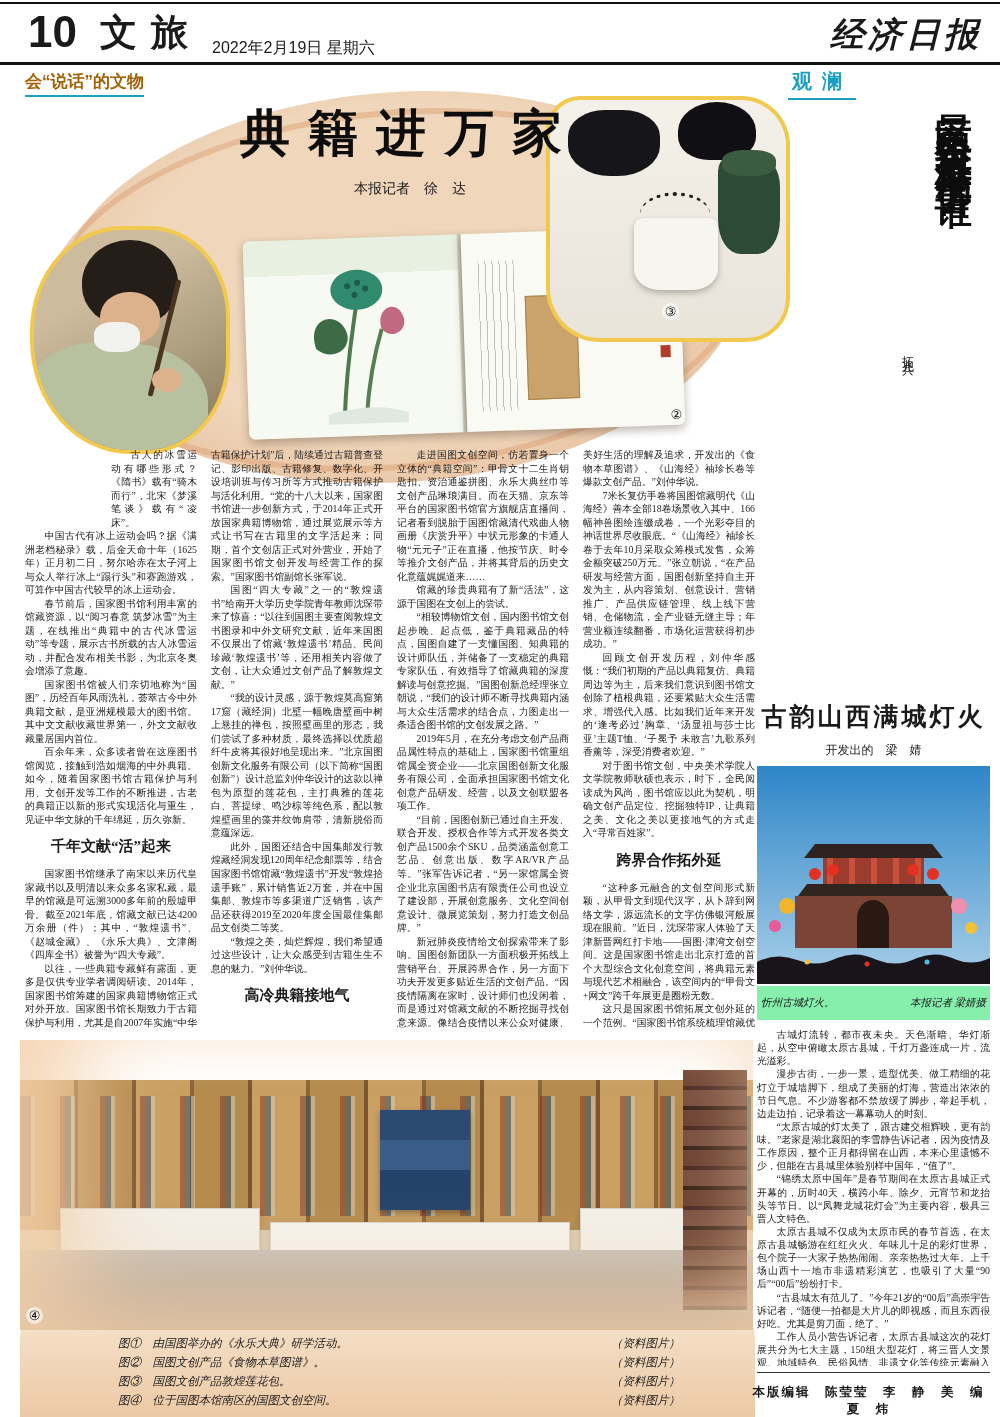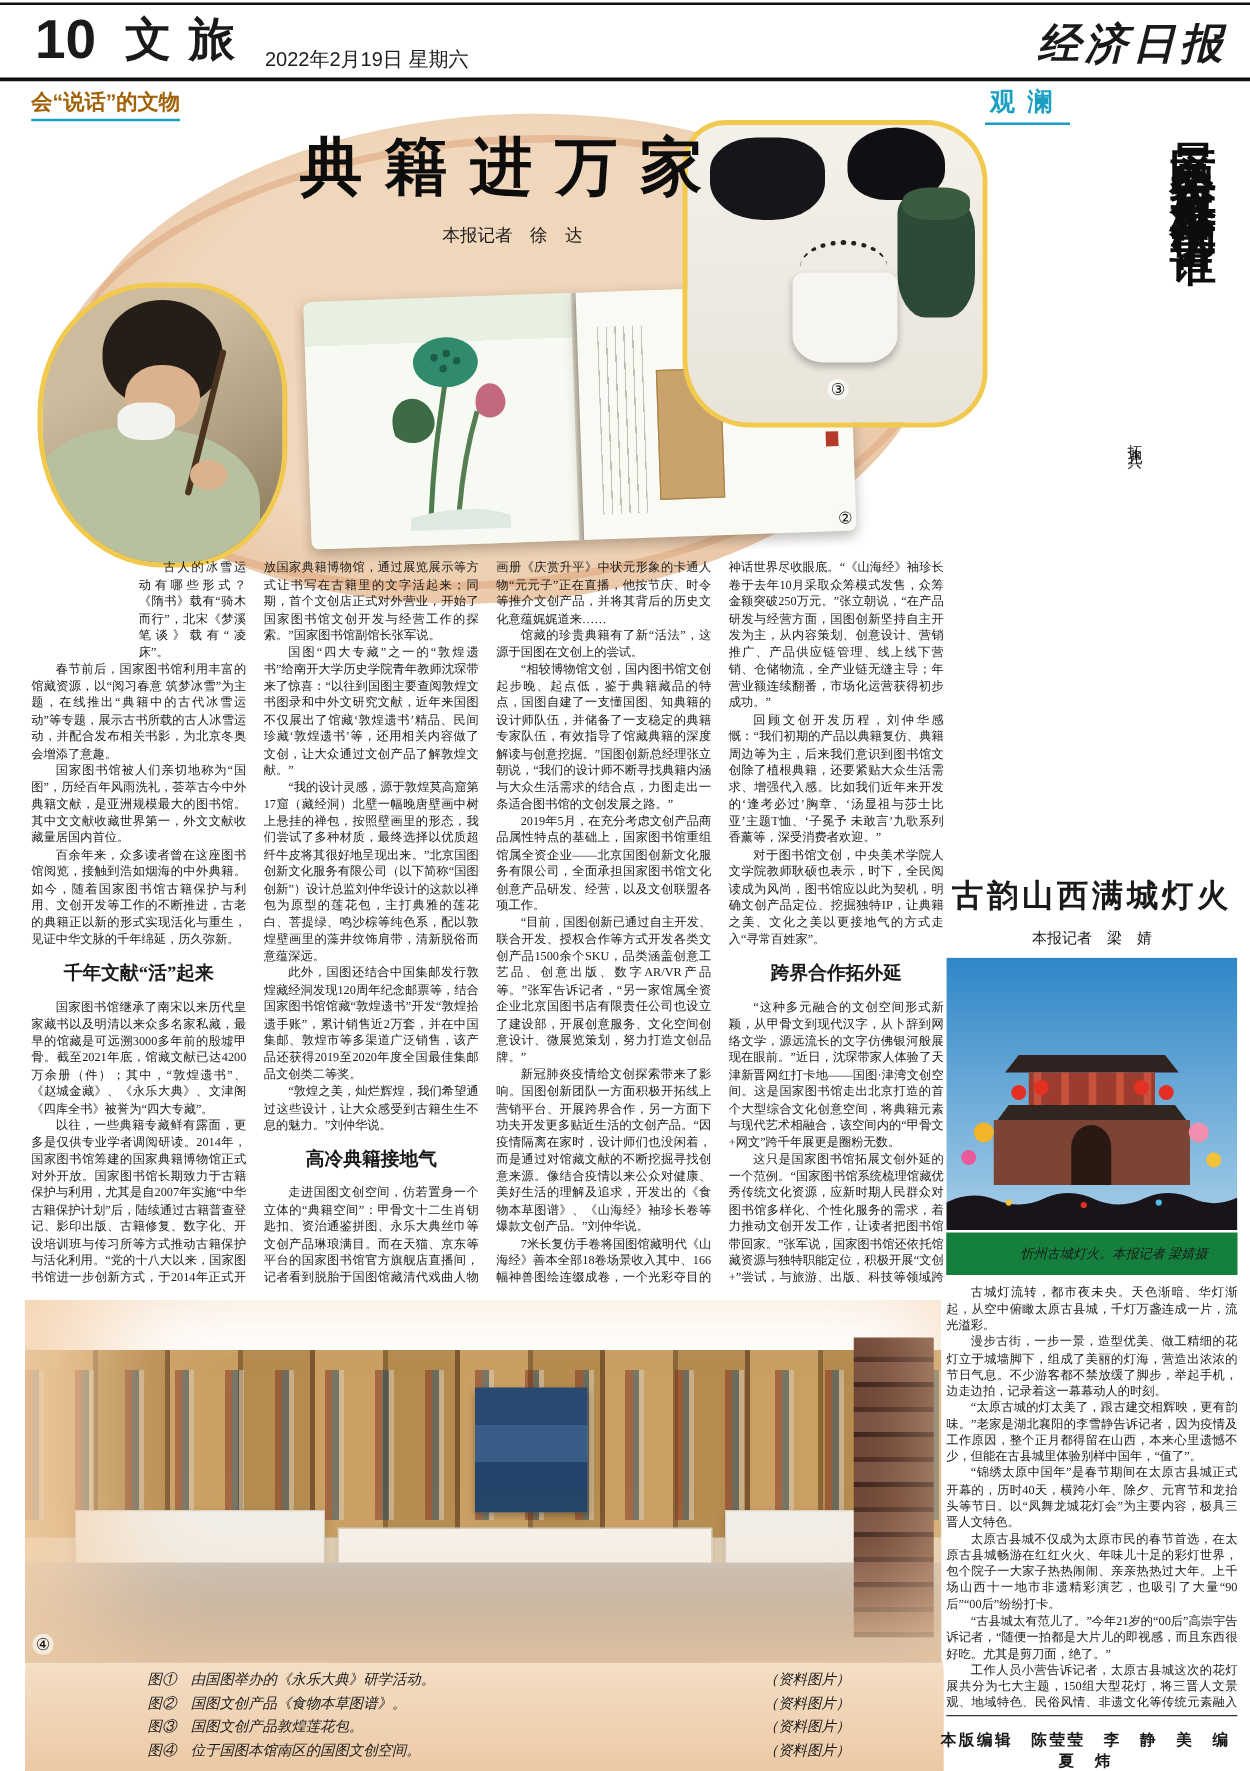--- a/index.html
+++ b/index.html
@@ -102,23 +102,23 @@
                font-size:12px;letter-spacing:4px;z-index:4;}
   .commentary{position:absolute;left:757px;top:106px;width:233px;height:560px;z-index:3;
               font-size:10px;line-height:1.5;text-align:justify;overflow:hidden;font-style:italic;}
   .commentary .spacer-right{float:right;width:70px;height:468px;}
   .commentary .spacer-left{float:left;width:30px;height:300px;margin-top:120px;}
   
   .shanxi-title{position:absolute;left:757px;top:700px;width:233px;text-align:center;font-size:25px;
                 font-weight:bold;letter-spacing:3px;z-index:4;}
   .shanxi-byline{position:absolute;left:757px;top:742px;width:233px;text-align:center;font-size:12px;z-index:4;}
   .photo-shanxi{left:757px;top:766px;width:233px;height:218px;}
-  .shanxi-caption{position:absolute;left:757px;top:986px;width:233px;height:34px;background:#15803d;z-index:3;
-                  font-size:10.5px;font-style:italic;display:flex;align-items:center;justify-content:flex-end;
-                  padding:0 24px;}
+  .shanxi-caption{position:absolute;left:757px;top:986px;width:233px;height:34px;background:#86efac;z-index:3;
+                  font-size:10.5px;font-style:italic;display:flex;align-items:center;justify-content:space-between;
+                  padding:0 4px;}
   .shanxi-body{position:absolute;left:757px;top:1028px;width:233px;height:338px;z-index:3;
                font-size:9.8px;line-height:1.34;text-align:justify;overflow:hidden;}
   .footer-rule{position:absolute;left:757px;top:1372px;width:233px;height:1px;background:#333;}
   .editors{position:absolute;left:747px;top:1384px;width:243px;text-align:center;font-size:12.5px;
            font-weight:bold;z-index:4;letter-spacing:2px;}
 </style>
 </head>
 <body>
 
 <div class="page">
@@ -176,20 +176,21 @@
   <div class="photo photo-bags">
     <div class="bag-black1"></div>
     <div class="bag-black2"></div>
     <div class="bag-green"></div>
     <div class="bag-white"></div>
     <div class="badge" style="left:112px;bottom:18px;background:rgba(250,250,244,.9);">③</div>
   </div>
 
   <div class="main-text">
       <p class="para">古人的冰雪运动有哪些形式？《隋书》载有“骑木而行”，北宋《梦溪笔谈》载有“凌床”。</p>
+      <p class="para">中国古代有冰上运动会吗？据《满洲老档秘录》载，后金天命十年（1625年）正月初二日，努尔哈赤在太子河上与众人举行冰上“蹋行头”和赛跑游戏，可算作中国古代较早的冰上运动会。</p>
       <p class="para">春节前后，国家图书馆利用丰富的馆藏资源，以“阅习春意 筑梦冰雪”为主题，在线推出“典籍中的古代冰雪运动”等专题，展示古书所载的古人冰雪运动，并配合发布相关书影，为北京冬奥会增添了意趣。</p>
       <p class="para">国家图书馆被人们亲切地称为“国图”，历经百年风雨洗礼，荟萃古今中外典籍文献，是亚洲规模最大的图书馆。其中文文献收藏世界第一，外文文献收藏量居国内首位。</p>
       <p class="para">百余年来，众多读者曾在这座图书馆阅览，接触到浩如烟海的中外典籍。如今，随着国家图书馆古籍保护与利用、文创开发等工作的不断推进，古老的典籍正以新的形式实现活化与重生，见证中华文脉的千年绵延，历久弥新。</p>
       <h3 class="subhead">千年文献“活”起来</h3>
       <p class="para">国家图书馆继承了南宋以来历代皇家藏书以及明清以来众多名家私藏，最早的馆藏是可远溯3000多年前的殷墟甲骨。截至2021年底，馆藏文献已达4200万余册（件）；其中，“敦煌遗书”、《赵城金藏》、《永乐大典》、文津阁《四库全书》被誉为“四大专藏”。</p>
       <p class="para">以往，一些典籍专藏鲜有露面，更多是仅供专业学者调阅研读。2014年，国家图书馆筹建的国家典籍博物馆正式对外开放。国家图书馆长期致力于古籍保护与利用，尤其是自2007年实施“中华古籍保护计划”后，陆续通过古籍普查登记、影印出版、古籍修复、数字化、开设培训班与传习所等方式推动古籍保护与活化利用。“党的十八大以来，国家图书馆进一步创新方式，于2014年正式开放国家典籍博物馆，通过展览展示等方式让书写在古籍里的文字活起来；同期，首个文创店正式对外营业，开始了国家图书馆文创开发与经营工作的探索。”国家图书馆副馆长张军说。</p>
       <p class="para">国图“四大专藏”之一的“敦煌遗书”给南开大学历史学院青年教师沈琛带来了惊喜：“以往到国图主要查阅敦煌文书图录和中外文研究文献，近年来国图不仅展出了馆藏‘敦煌遗书’精品、民间珍藏‘敦煌遗书’等，还用相关内容做了文创，让大众通过文创产品了解敦煌文献。”</p>
       <p class="para">“我的设计灵感，源于敦煌莫高窟第17窟（藏经洞）北壁一幅晚唐壁画中树上悬挂的禅包，按照壁画里的形态，我们尝试了多种材质，最终选择以优质超纤牛皮将其很好地呈现出来。”北京国图创新文化服务有限公司（以下简称“国图创新”）设计总监刘仲华设计的这款以禅包为原型的莲花包，主打典雅的莲花白、菩提绿、鸣沙棕等纯色系，配以敦煌壁画里的藻井纹饰肩带，清新脱俗而意蕴深远。</p>
       <p class="para">此外，国图还结合中国集邮发行敦煌藏经洞发现120周年纪念邮票等，结合国家图书馆馆藏“敦煌遗书”开发“敦煌拾遗手账”，累计销售近2万套，并在中国集邮、敦煌市等多渠道广泛销售，该产品还获得2019至2020年度全国最佳集邮品文创类二等奖。</p>
       <p class="para">“敦煌之美，灿烂辉煌，我们希望通过这些设计，让大众感受到古籍生生不息的魅力。”刘仲华说。</p>
@@ -242,21 +243,21 @@
 
   <div class="col-head">观澜</div>
   <div class="vert-title">景区票价双重标准伤害了谁</div>
   <div class="vert-author">拓兆兵</div>
   <div class="commentary">
     <div class="spacer-right"></div>
     <div class="spacer-left"></div>
   </div>
 
   <div class="shanxi-title">古韵山西满城灯火</div>
-  <div class="shanxi-byline">本报记者　梁　婧</div>
+  <div class="shanxi-byline">开发出的　梁　婧</div>
   <div class="photo photo-shanxi">
     <svg width="233" height="218" viewBox="0 0 233 218">
       <defs>
         <linearGradient id="sky" x1="0" y1="0" x2="0" y2="1">
           <stop offset="0" stop-color="#2f86c8"></stop>
             <stop offset="1" stop-color="#a8cfe8"></stop>
         </linearGradient>
       </defs>
       <rect width="233" height="218" fill="url(#sky)"></rect>
       <polygon points="58,78 175,78 186,92 47,92" fill="#2e2320"></polygon>

